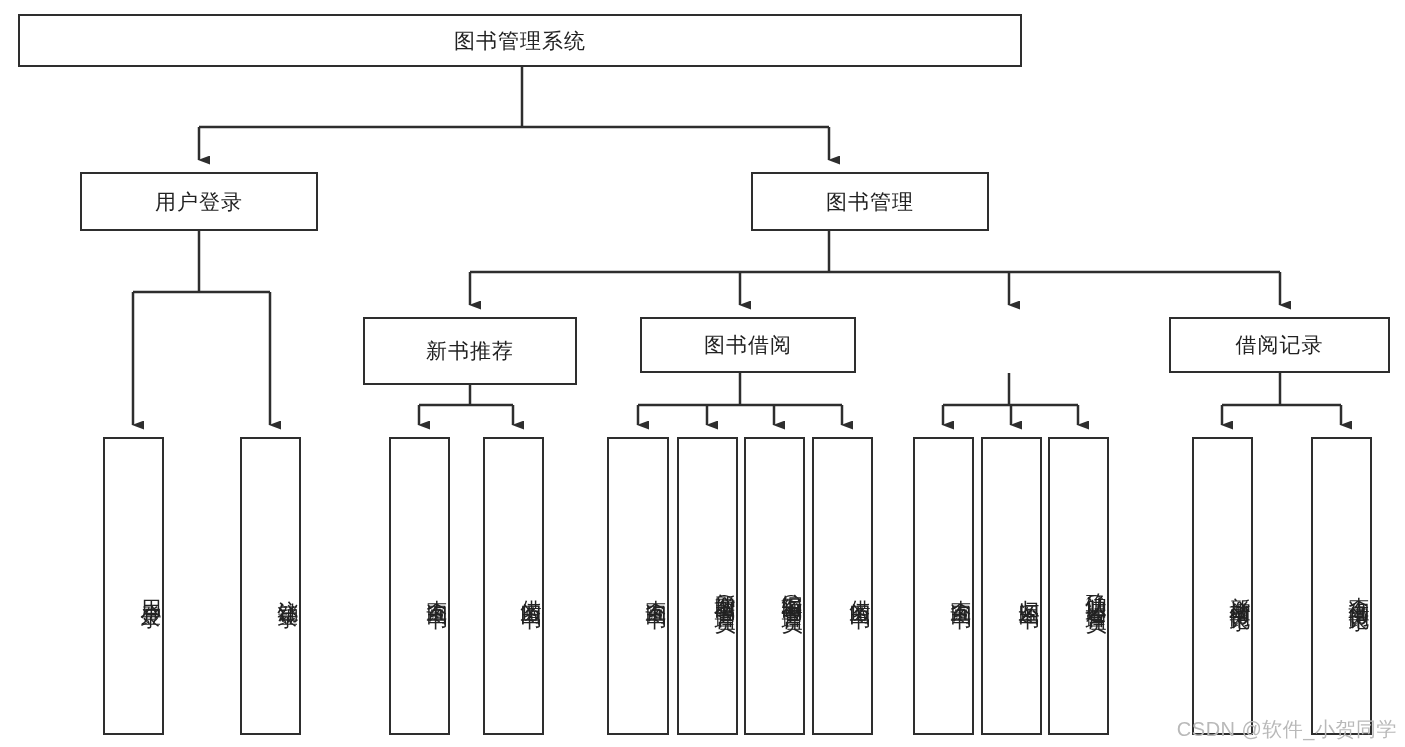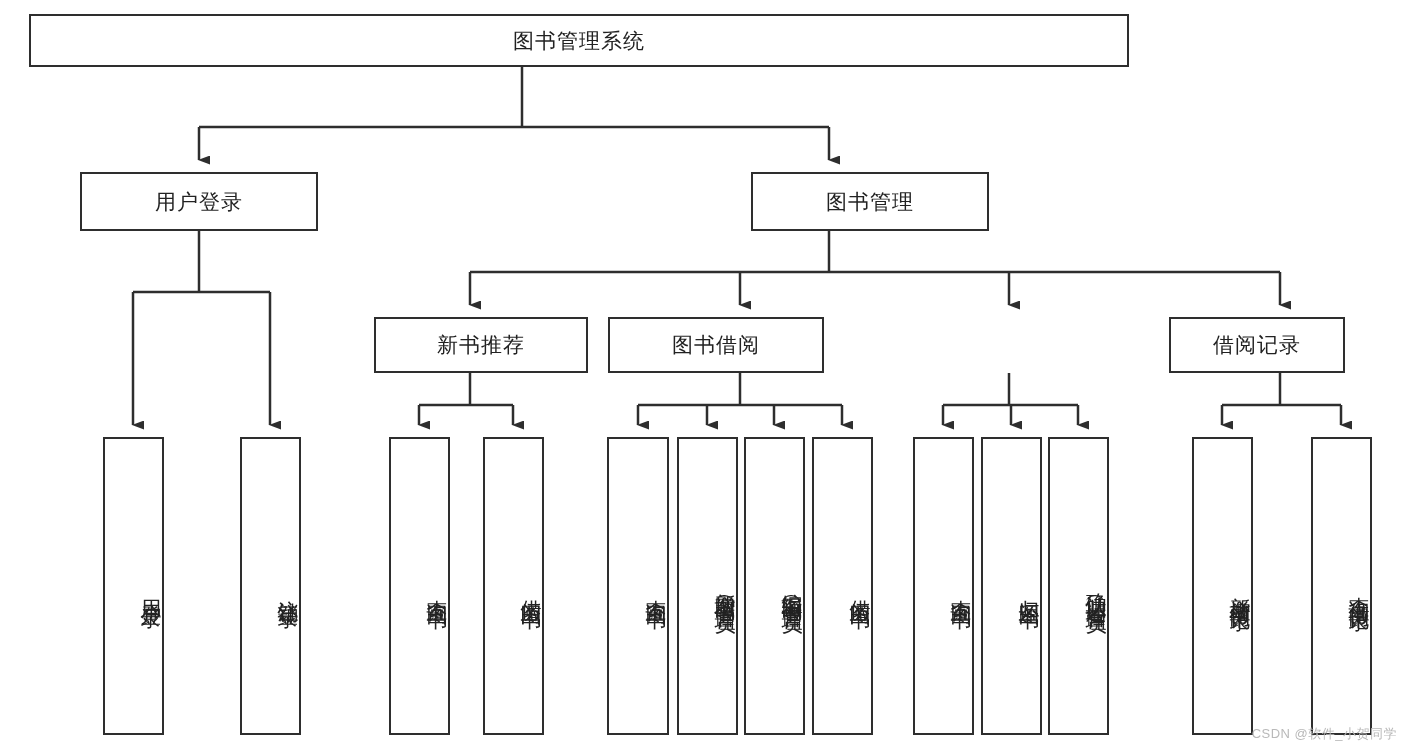--- a/index.html
+++ b/index.html
@@ -7,21 +7,21 @@
   #stage{position:relative;width:1405px;height:747px;overflow:hidden;background:#fff;}
   svg#wires{position:absolute;left:0;top:0;width:1405px;height:747px;}
   .node{position:absolute;box-sizing:border-box;background:#ffffff;border:2.5px solid #2e2e2e;
         display:flex;align-items:center;justify-content:center;color:#222;}
   .node.horiz{font-size:21px;letter-spacing:1px;}
   .node.vert{writing-mode:vertical-rl;text-orientation:upright;font-size:21px;letter-spacing:3px;
              padding-top:6px;align-items:flex-start;justify-content:center;line-height:1.05;}
   .node.vert.tall{align-items:flex-start;}
   .node-label{display:block;white-space:nowrap;}
   .node.horiz .node-label{white-space:nowrap;}
-  #watermark{position:absolute;right:8px;bottom:4px;font-size:13px;color:#b9b9b9;
+  #watermark{position:absolute;right:8px;bottom:4px;font-size:20px;color:#b9b9b9;
              letter-spacing:0.5px;white-space:nowrap;}
 </style>
 </head>
 <body>
 
 <div id="stage">
 
   <svg id="wires" viewBox="0 0 1405 747">
     <defs>
       <marker id="arw" markerWidth="10" markerHeight="12" refX="4.5" refY="11" orient="auto" markerUnits="userSpaceOnUse">
@@ -65,38 +65,38 @@
       <path d="M1011,405 L1011,425" marker-end="url(#arw)"></path>
       <path d="M1078,405 L1078,425" marker-end="url(#arw)"></path>
 
       <path d="M1280,373 L1280,405"></path>
       <path d="M1222,405 L1341,405"></path>
       <path d="M1222,405 L1222,425" marker-end="url(#arw)"></path>
       <path d="M1341,405 L1341,425" marker-end="url(#arw)"></path>
     </g>
   </svg>
 
-  <div class="node horiz" style="left:29px;top:14px;width:1100px;height:53px;">
+  <div class="node horiz" style="left:18px;top:14px;width:1004px;height:53px;">
     <span class="node-label">图书管理系统</span>
   </div>
 
   <div class="node horiz" style="left:80px;top:172px;width:238px;height:59px;">
     <span class="node-label">用户登录</span>
   </div>
   <div class="node horiz" style="left:710px;top:172px;width:238px;height:59px;margin-left:41px;">
     <span class="node-label">图书管理</span>
   </div>
 
-  <div class="node horiz" style="left:374px;top:317px;width:214px;height:56px;">
+  <div class="node horiz" style="left:363px;top:317px;width:214px;height:68px;">
     <span class="node-label">新书推荐</span>
   </div>
-  <div class="node horiz" style="left:608px;top:317px;width:216px;height:56px;text-align:right;">
+  <div class="node horiz" style="left:640px;top:317px;width:216px;height:56px;text-align:right;">
     <span class="node-label">图书借阅</span>
   </div>
-  <div class="node horiz" style="left:1169px;top:317px;width:176px;height:56px;text-align:center;">
+  <div class="node horiz" style="left:1169px;top:317px;width:221px;height:56px;text-align:center;">
     <span class="node-label">借阅记录</span>
   </div>
 
   <div class="node vert" style="left:103px;top:437px;width:61px;height:298px;">
     <span class="node-label">用户登录</span>
   </div>
   <div class="node vert" style="left:240px;top:437px;width:61px;height:298px;">
     <span class="node-label">注销登录</span>
   </div>
 

